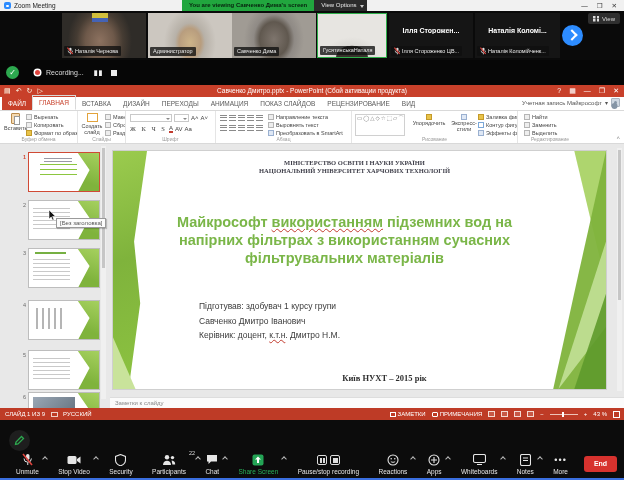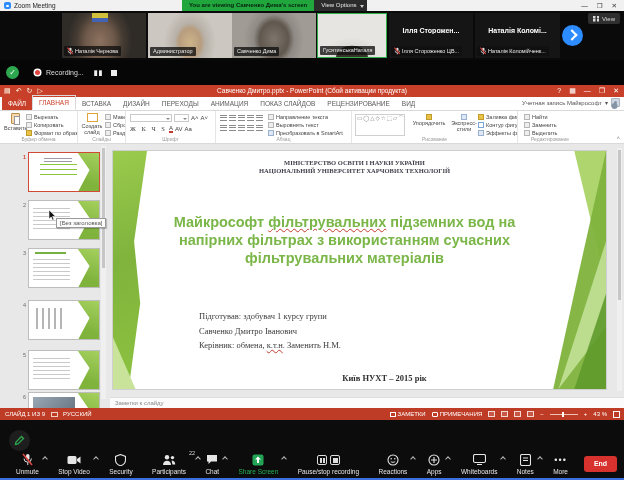--- a/index.html
+++ b/index.html
@@ -106,21 +106,21 @@
   .deco-left2{position:absolute;left:0;bottom:0;width:30px;height:72px;background:#C9E39B;clip-path:polygon(0 100%,0 28%,75% 100%);}
   .deco-right{position:absolute;right:0;top:0;bottom:0;width:66px;}
   .dr{position:absolute;inset:0;}
   .dr1{background:#7FB33C;clip-path:polygon(100% 0,100% 100%,20% 100%,58% 52%);opacity:.95;}
   .dr2{background:#A5D05E;clip-path:polygon(52% 0,100% 0,100% 56%);opacity:.9;}
   .dr3{background:#C6E39B;clip-path:polygon(28% 100%,100% 38%,100% 74%);opacity:.85;}
   .dr4{background:#5E9A2B;clip-path:polygon(100% 60%,100% 100%,52% 100%);opacity:.9;}
   .sl-head{position:absolute;left:30px;right:40px;top:8px;text-align:center;font-family:"Liberation Serif",serif;font-weight:bold;font-size:6.5px;line-height:8px;color:#3f3f4a;}
   .sl-title{position:absolute;left:50px;right:80px;top:62px;text-align:center;font-size:14.5px;line-height:18px;font-weight:bold;color:#7AB648;}
   .wavy{text-decoration:underline;text-decoration-color:#c23b2e;text-decoration-style:wavy;text-decoration-thickness:1px;}
-  .sl-body{position:absolute;left:86px;top:158px;font-family:Liberation Serif, serif;font-size:8.5px;line-height:14.5px;color:#3b3b3b;}
+  .sl-body{position:absolute;left:86px;top:148px;font-family:Liberation Sans, sans-serif;font-size:8.5px;line-height:14.5px;color:#3b3b3b;}
   .sl-footer{position:absolute;left:60px;right:10px;top:222px;text-align:center;font-family:"Liberation Serif",serif;font-weight:bold;font-size:8.5px;color:#2f2f2f;}
   .slide-sb{position:absolute;right:2px;top:4px;width:5px;height:92%;background:#f0f0f0;}
   .slide-sb::after{content:"";position:absolute;left:1px;top:2px;width:3px;height:150px;background:#c6c6c6;}
 
   .notes-strip{position:absolute;left:110px;right:0;bottom:0;height:11px;background:#fbfbfb;border-top:1px solid #ddd;font-size:6px;color:#8a8a8a;line-height:11px;padding-left:5px;}
 
   .statusbar{position:absolute;left:0;right:0;bottom:0;height:12px;background:#BE3B26;color:#fff;display:flex;align-items:center;font-size:6px;}
   .statusbar .sp{margin-left:5px;white-space:nowrap;}
   .kbd-ico{width:7px;height:5px;border:1px solid #f0cfc7;margin-left:6px;}
   .st-right{margin-left:auto;display:flex;align-items:center;gap:6px;margin-right:4px;}
@@ -465,25 +465,25 @@
         <div class="deco-right">
           <div class="dr dr2"></div>
           <div class="dr dr1"></div>
           <div class="dr dr3"></div>
           <div class="dr dr4"></div>
         </div>
         <div class="sl-head">
           <div>МІНІСТЕРСТВО ОСВІТИ І НАУКИ УКРАЇНИ</div>
           <div>НАЦІОНАЛЬНИЙ УНІВЕРСИТЕТ ХАРЧОВИХ ТЕХНОЛОГІЙ</div>
         </div>
-        <div class="sl-title"><span>Майкрософт </span><span class="wavy">фільтрувальних</span><span> підземних вод на напірних фільтрах з використанням сучасних фільтрувальних матеріалів</span></div>
+        <div class="sl-title"><span>Майкрософт </span><span class="wavy">використанням</span><span> підземних вод на напірних фільтрах з використанням сучасних фільтрувальних матеріалів</span></div>
         <div class="sl-body">
           <div>Підготував: здобувач 1 курсу групи</div>
           <div>Савченко Дмитро Іванович</div>
-          <div><span>Керівник: обмена, </span><span class="wavy">к.т.н</span><span>. Заменить Н.М.</span></div>
+          <div><span>Керівник: доцент, </span><span class="wavy">к.т.н</span><span>. Дмитро Н.М.</span></div>
         </div>
         <div class="sl-footer">Київ НУХТ – 2015 рік</div>
       </div>
       <div class="slide-sb"></div>
 
       <div class="notes-strip">Заметки к слайду</div>
     </div>
 
     <div class="statusbar">
       <span class="sp">СЛАЙД 1 ИЗ 9</span>

